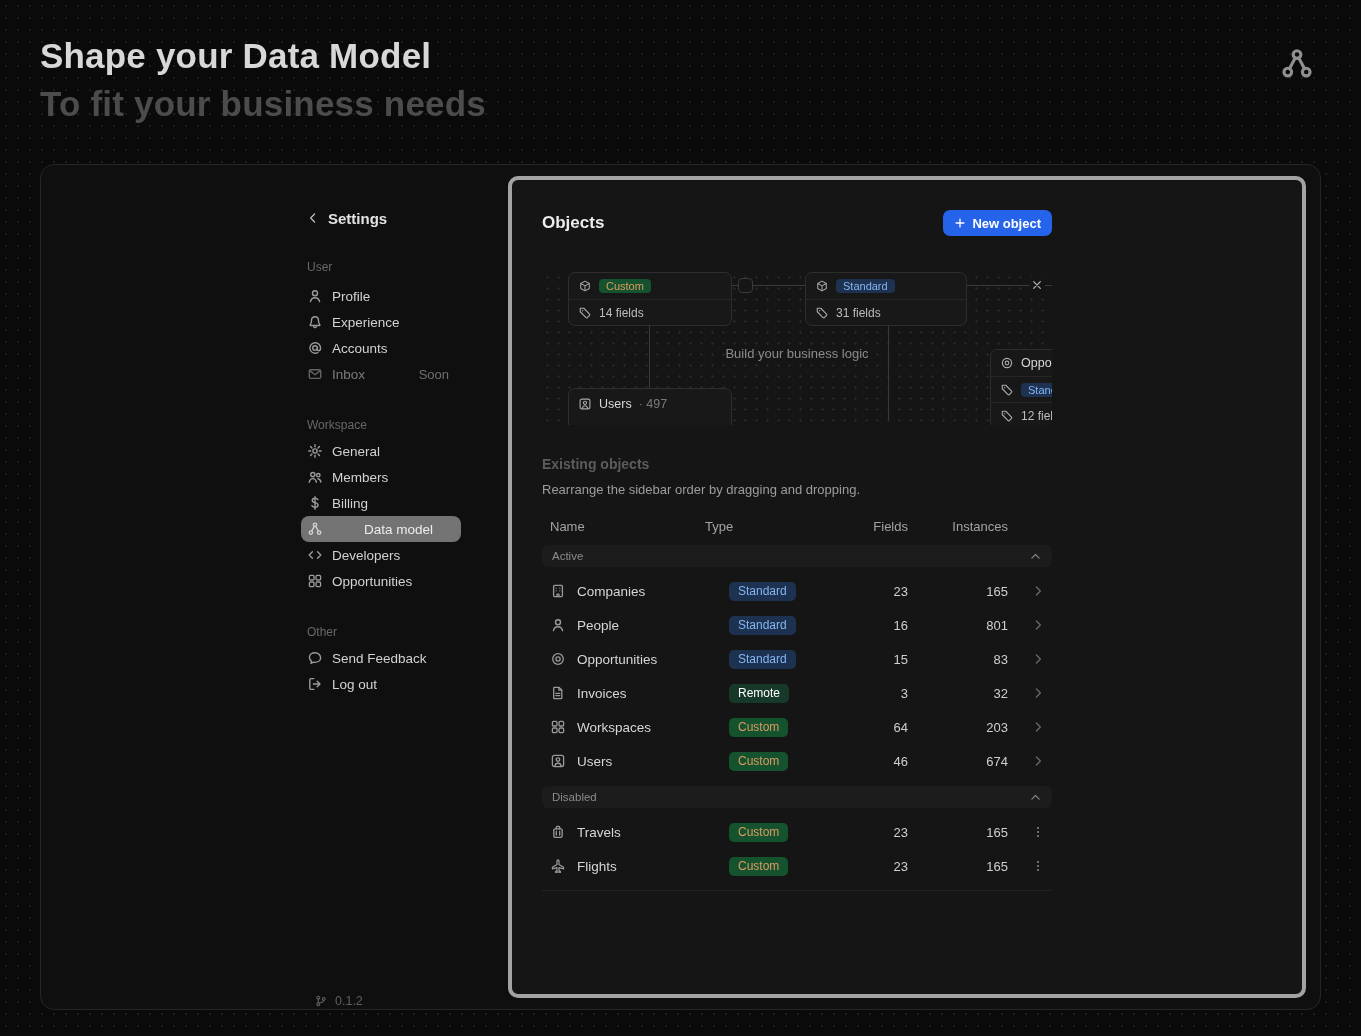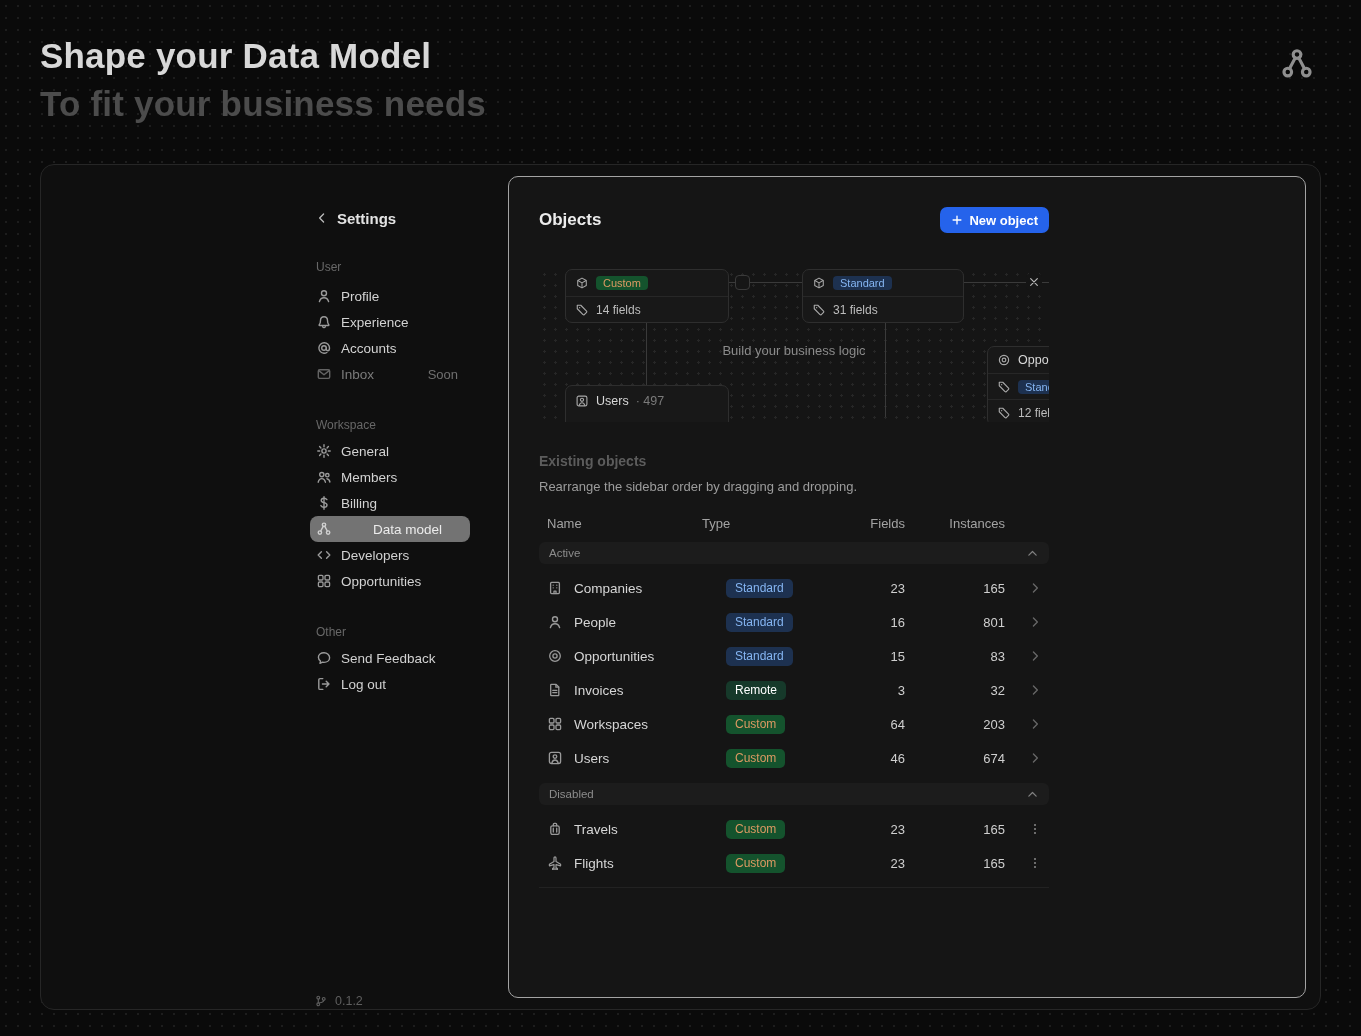--- a/index.html
+++ b/index.html
@@ -17,21 +17,21 @@
   
   .hero-title { position:absolute; left:40px; top:36px; font-size:35px; font-weight:800; color:#d8d8d8; letter-spacing:.2px; }
   .hero-sub   { position:absolute; left:40px; top:84px; font-size:35px; font-weight:800; color:#4c4c4c; letter-spacing:.2px; }
   .hero-logo  { position:absolute; right:46px; top:46px; width:36px; height:36px; color:#8f8f8f; }
 
   
   .card { position:absolute; left:40px; top:164px; width:1281px; height:846px;
           background:#0f0f0f; border:1px solid #262626; border-radius:14px; }
 
   
-  .sidebar { position:absolute; left:269px; top:40px; width:160px; }
+  .sidebar { position:absolute; left:260px; top:40px; width:160px; }
   .settings-header { display:flex; align-items:center; gap:8px; height:26px; padding-left:5px;
                      color:#e3e3e3; font-size:15px; font-weight:700; cursor:pointer; }
   .settings-header .ic { width:14px; height:14px; color:#bdbdbd; }
   .slabel { font-size:12px; color:#686868; padding-left:6px; height:16px; line-height:16px; }
   .slabel.m1 { margin-top:28px; } .slabel.m2, .slabel.m3 { margin-top:30px; }
   .sitems { margin-top:8px; }
   .sitems.tight { margin-top:5px; }
   .sitem { height:26px; display:flex; align-items:center; gap:9px; padding:0 12px 0 6px;
            font-size:13.5px; color:#d2d2d2; border-radius:8px; cursor:pointer; }
   .sitem .ic { width:16px; height:16px; color:#9b9b9b; }
@@ -39,21 +39,21 @@
   .sitem.active .ic { color:#d0d0d0; }
   .sitem.muted { color:#7b7b7b; }
   .sitem.muted .ic { color:#636363; }
   .soon { margin-left:auto; font-size:13px; color:#6f6f6f; }
   .version { position:absolute; left:273px; top:829px; display:flex; align-items:center; gap:7px;
              font-size:12.5px; color:#5e5e5e; }
   .version .ic { width:14px; height:14px; color:#5e5e5e; }
 
   
   .panel { position:absolute; left:467px; top:11px; right:14px; bottom:11px;
-           background:#151515; border:1px solid #a3a3a3; border-radius:10px; overflow:hidden; }
+           background:#151515; border:4px solid #a3a3a3; border-radius:10px; overflow:hidden; }
   .panel-inner { position:absolute; left:30px; top:0; width:510px; }
   .panel-header { margin-top:28px; height:30px; display:flex; align-items:center; justify-content:space-between; }
   .panel-title { font-size:17px; font-weight:700; color:#ececec; }
   .btn-new { display:flex; align-items:center; gap:6px; height:26px; padding:0 11px;
              background:#2563eb; color:#ffffff; font-size:13px; font-weight:600;
              border:none; border-radius:7px; cursor:pointer; font-family:inherit; }
   .btn-new .ic { width:12px; height:12px; color:#ffffff; }
 
   
   .canvas { position:relative; margin-top:34px; height:153px; overflow:hidden;

